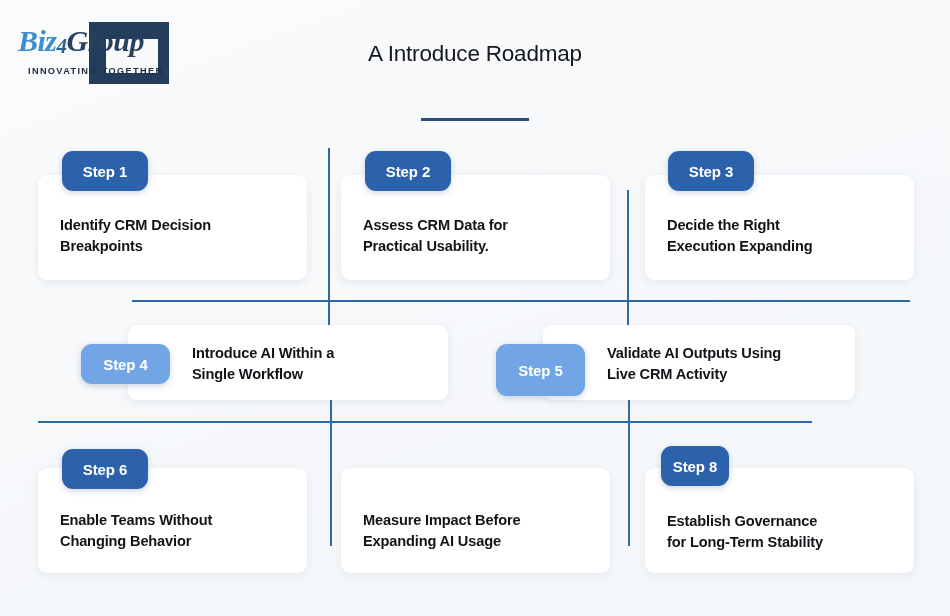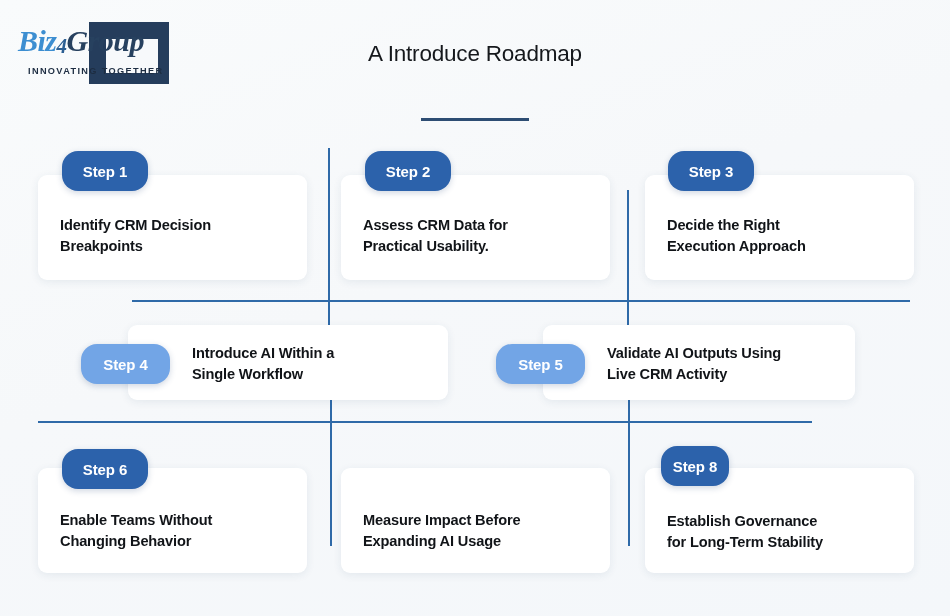--- a/index.html
+++ b/index.html
@@ -133,21 +133,21 @@
     position: absolute;
     font-size: 14.6px;
     font-weight: bold;
     color: #111418;
     line-height: 21px;
     letter-spacing: -0.15px;
     white-space: pre-line;
   }
   .badge {
     position: absolute;
-    border-radius: 16px;
+    border-radius: 11px;
     color: #ffffff;
     font-size: 15px;
     font-weight: bold;
     letter-spacing: -0.1px;
     display: flex;
     align-items: center;
     justify-content: center;
     box-shadow: 0 2px 6px rgba(35, 70, 120, 0.22);
   }
   .badge-dark { background: #2c62ab; }
@@ -189,29 +189,29 @@
 Breakpoints</div>
 
   <div class="card" style="left:341px; top:175px; width:269px; height:105px;"></div>
   <div class="badge badge-dark" style="left:365px; top:151px; width:86px; height:40px;">Step 2</div>
   <div class="card-text" style="left:363px; top:215px; width:240px;">Assess CRM Data for
 Practical Usability.</div>
 
   <div class="card" style="left:645px; top:175px; width:269px; height:105px;"></div>
   <div class="badge badge-dark" style="left:668px; top:151px; width:86px; height:40px;">Step 3</div>
   <div class="card-text" style="left:667px; top:215px; width:240px;">Decide the Right
-Execution Approach</div>
+Execution Expanding</div>
 
   <div class="card" style="left:128px; top:325px; width:320px; height:75px;"></div>
   <div class="badge badge-light" style="left:81px; top:344px; width:89px; height:40px;">Step 4</div>
   <div class="card-text" style="left:192px; top:343px; width:250px;">Introduce AI Within a
 Single Workflow</div>
 
   <div class="card" style="left:543px; top:325px; width:312px; height:75px;"></div>
-  <div class="badge badge-light" style="left:496px; top:344px; width:89px; height:40px;text-align:center;">Step 5</div>
+  <div class="badge badge-light" style="left:496px; top:344px; width:89px; height:52px;text-align:center;">Step 5</div>
   <div class="card-text" style="left:607px; top:343px; width:250px;">Validate AI Outputs Using
 Live CRM Activity</div>
 
   <div class="card" style="left:38px; top:468px; width:269px; height:105px;"></div>
   <div class="badge badge-dark" style="left:62px; top:449px; width:86px; height:40px;">Step 6</div>
   <div class="card-text" style="left:60px; top:510px; width:240px;">Enable Teams Without
 Changing Behavior</div>
 
   <div class="card" style="left:341px; top:468px; width:269px; height:105px;"></div>
   <div class="card-text" style="left:363px; top:510px; width:240px;">Measure Impact Before

